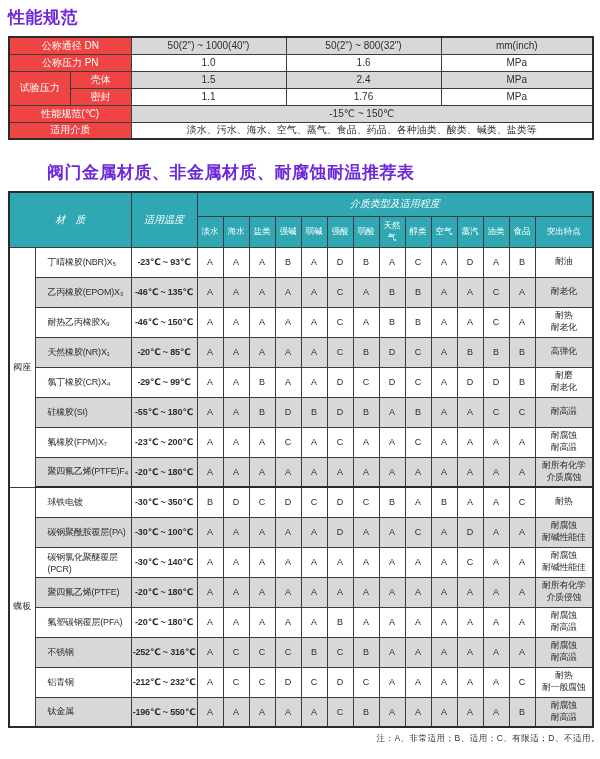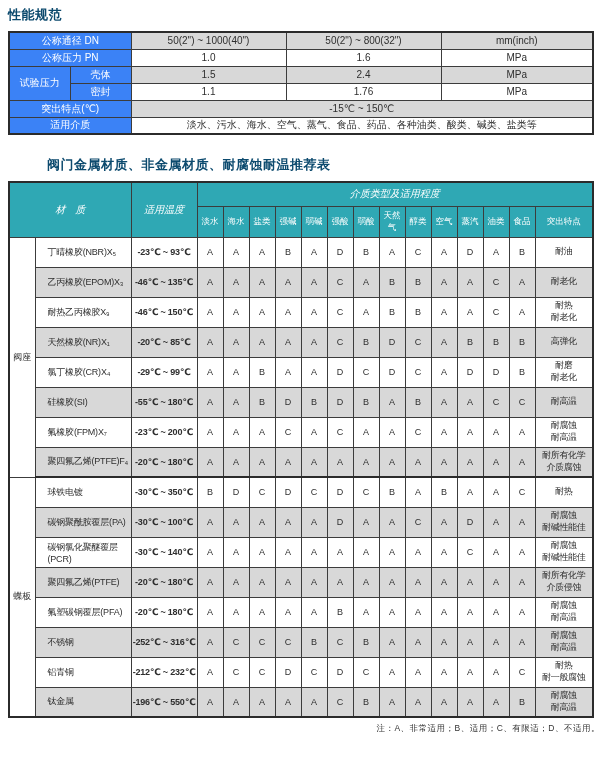--- a/index.html
+++ b/index.html
@@ -1,26 +1,26 @@
 <!DOCTYPE html>
 <html><head>
 <meta charset="utf-8">
 <style>
   * { margin:0; padding:0; box-sizing:border-box; }
   html,body { width:600px; height:759px; background:#ffffff; overflow:hidden;
     font-family:"Liberation Sans","DejaVu Sans",sans-serif; color:#2e2e2e; }
-  .title { font-size:13px; font-weight:bold; color:#0c4a6e; margin:6px 0 7px 8px; letter-spacing:0.5px; }
+  .title { font-size:17px; font-weight:bold; color:#6d28d9; margin:6px 0 7px 8px; letter-spacing:0.5px; }
   #material-title { margin-top:21px;padding-left:39px; }
   table { border-collapse:collapse; table-layout:fixed; width:584px; margin-left:8px;
     border:2px solid #2b2b2b; }
   td,th { border:1px solid #3c3c3c; text-align:center; vertical-align:middle;
     font-weight:normal; overflow:hidden; }
   
   #spec-table td { height:17px; font-size:10px; }
-  #spec-table .hdr { background:#3b82f6; color:#ffffff; }
+  #spec-table .hdr { background:#ef4444; color:#ffffff; }
   #spec-table tr.shade td.val { background:#d8d8d8; }
   
   #material-table .hdr { background:#2fa8b4; color:#ffffff; font-size:10px;font-style:italic; }
   #material-table th.mhdr { background:#2fa8b4; color:#ffffff; font-size:8.5px; height:31px; padding:0 1px; }
   #material-table .top-hdr { height:24px; }
   #material-table td { height:30px; font-size:9px; }
   #material-table tr.shade td { background:#d8d8d8; }
   td.group-cell { background:#ffffff !important; font-size:9px; padding:10px 1px; }
   td.mat-cell { text-align:left; padding-left:12px; font-size:9px; letter-spacing:-0.2px; }
   td.temp-cell { font-size:8.5px; white-space:nowrap; letter-spacing:-0.2px;font-weight:bold; }
@@ -62,21 +62,21 @@
     <td class="val">2.4</td>
     <td class="val">MPa</td>
   </tr>
   <tr>
     <td class="hdr">密封</td>
     <td class="val">1.1</td>
     <td class="val">1.76</td>
     <td class="val">MPa</td>
   </tr>
   <tr class="shade">
-    <td class="hdr" colspan="2">突出特点(℃)</td>
+    <td class="hdr" colspan="2">性能规范(℃)</td>
     <td class="val" colspan="3">-15℃ ~ 150℃</td>
   </tr>
   <tr>
     <td class="hdr" colspan="2">适用介质</td>
     <td class="val" colspan="3">淡水、污水、海水、空气、蒸气、食品、药品、各种油类、酸类、碱类、盐类等</td>
   </tr>
 </tbody>
   </table>
 
 <div class="title" id="material-title">阀门金属材质、非金属材质、耐腐蚀耐温推荐表</div>

